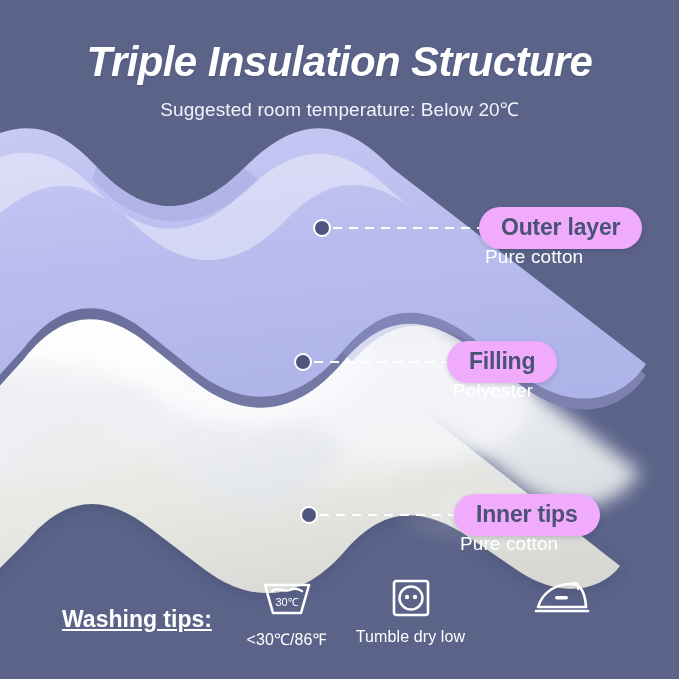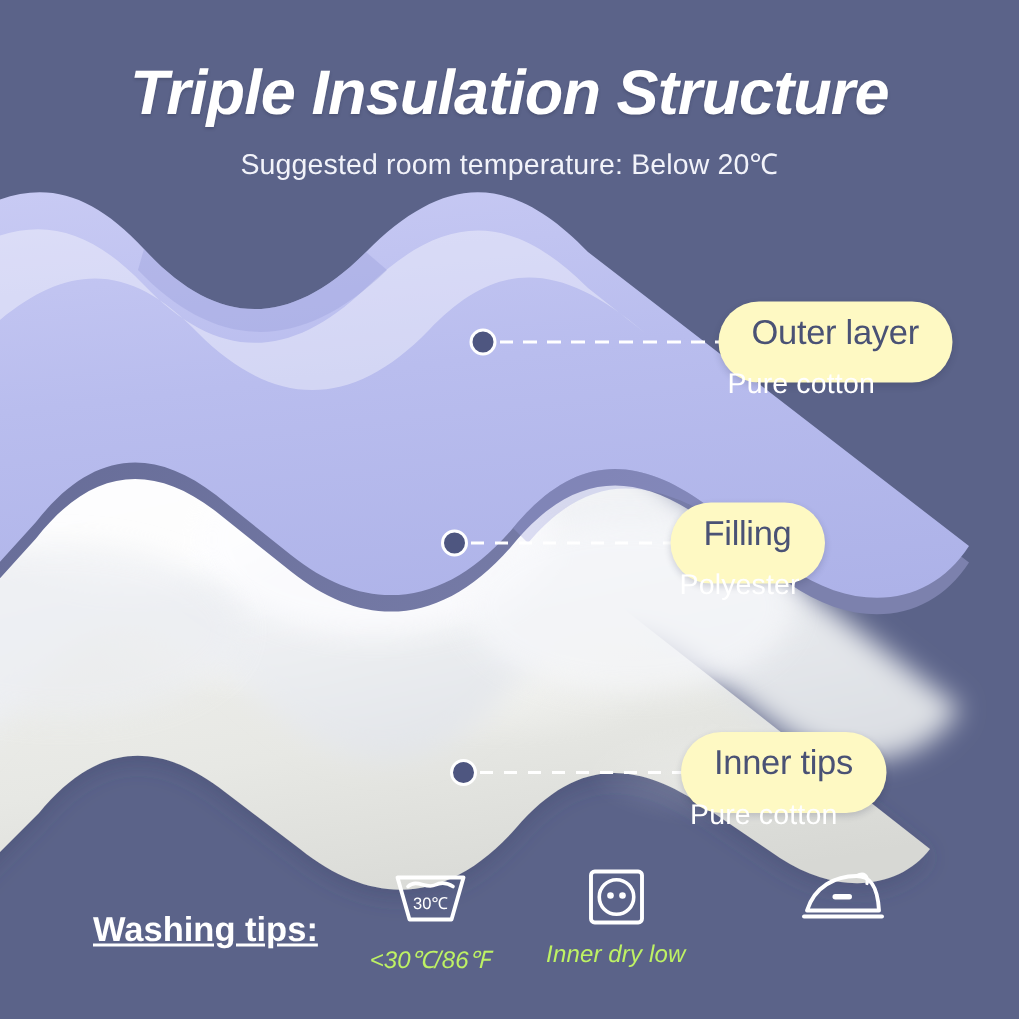--- a/index.html
+++ b/index.html
@@ -78,25 +78,25 @@
     top: -1px;
     height: 2px;
     background-image: repeating-linear-gradient(
       to right,
       #ffffff 0px, #ffffff 9px,
       rgba(255,255,255,0) 9px, rgba(255,255,255,0) 16px);
   }
   .callout .pill {
     position: absolute;
     transform: translateY(-50%);
-    background: #fef9c3;
+    background: #f0abfc;
     border-radius: 999px;
-    padding: 7px 22px 20px;
+    padding: 7px 22px 8px;
     font-size: 23px;
-    font-weight: normal;
+    font-weight: bold;
     color: #4a5275;
     white-space: nowrap;
     letter-spacing: -0.2px;
     box-shadow: 0 2px 5px rgba(30,35,60,.18);
   }
   .callout .sub {
     position: absolute;
     font-size: 19px;
     color: #ffffff;
     white-space: nowrap;
@@ -129,24 +129,23 @@
   }
   .tip .glyph {
     height: 46px;
     display: flex;
     align-items: center;
     justify-content: center;
   }
   .tip .cap {
     margin-top: 7px;
     font-size: 16px;
-    color: #bef264;
+    color: #ffffff;
     white-space: nowrap;
     letter-spacing: .1px;
-    font-style: italic;
   }
   .tip-wash  { left: 214px; width: 145px; }
   .tip-dry   { left: 338px; width: 145px; }
   .tip-iron  { left: 482px; width: 160px; }
 </style>
 </head>
 <body>
 
 <div id="poster">
 
@@ -316,21 +315,21 @@
 
     <div class="tip tip-dry">
       <div class="glyph">
         <svg width="44" height="44" viewBox="0 0 44 44" xmlns="http://www.w3.org/2000/svg">
           <rect x="5" y="5" width="34" height="34" rx="2.5" fill="none" stroke="#ffffff" stroke-width="2.6"></rect>
           <circle cx="22" cy="22" r="11.5" fill="none" stroke="#ffffff" stroke-width="2.4"></circle>
           <circle cx="18" cy="21" r="2.2" fill="#ffffff"></circle>
           <circle cx="26" cy="21" r="2.2" fill="#ffffff"></circle>
         </svg>
       </div>
-      <div class="cap">Inner dry low</div>
+      <div class="cap">Tumble dry low</div>
     </div>
 
     <div class="tip tip-iron">
       <div class="glyph">
         <svg width="58" height="40" viewBox="0 0 58 40" xmlns="http://www.w3.org/2000/svg">
           <path d="M5 29 C10 13, 24 6, 38 6 C46 6, 52 11, 53 29 Z" fill="none" stroke="#ffffff" stroke-width="2.6" stroke-linejoin="round" stroke-linecap="round"></path>
           <path d="M3 33 L55 33" stroke="#ffffff" stroke-width="2.6" stroke-linecap="round"></path>
           <path d="M38 6 C43 3, 46 6, 45 11" fill="none" stroke="#ffffff" stroke-width="2.2" stroke-linecap="round"></path>
           <rect x="22" y="18" width="13" height="3.6" rx="1.8" fill="#ffffff"></rect>
         </svg>

